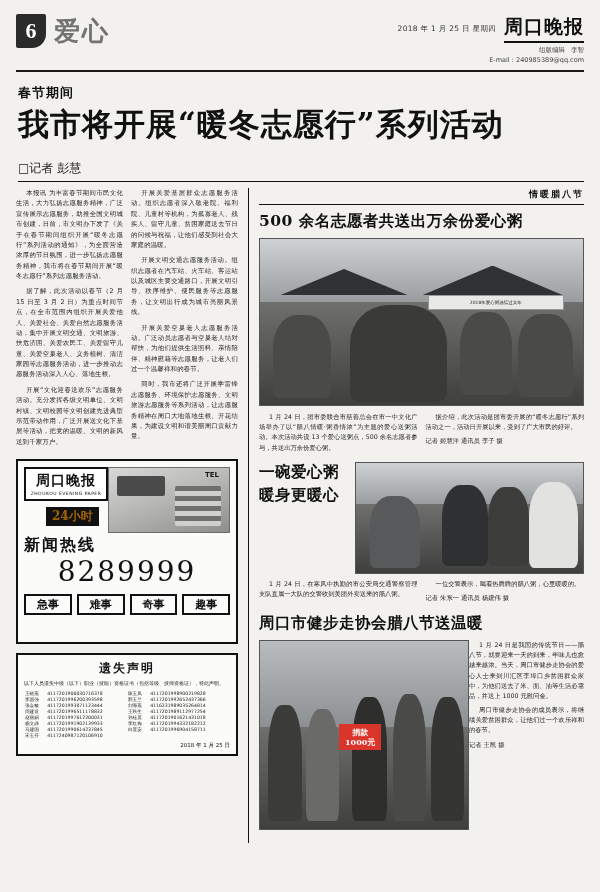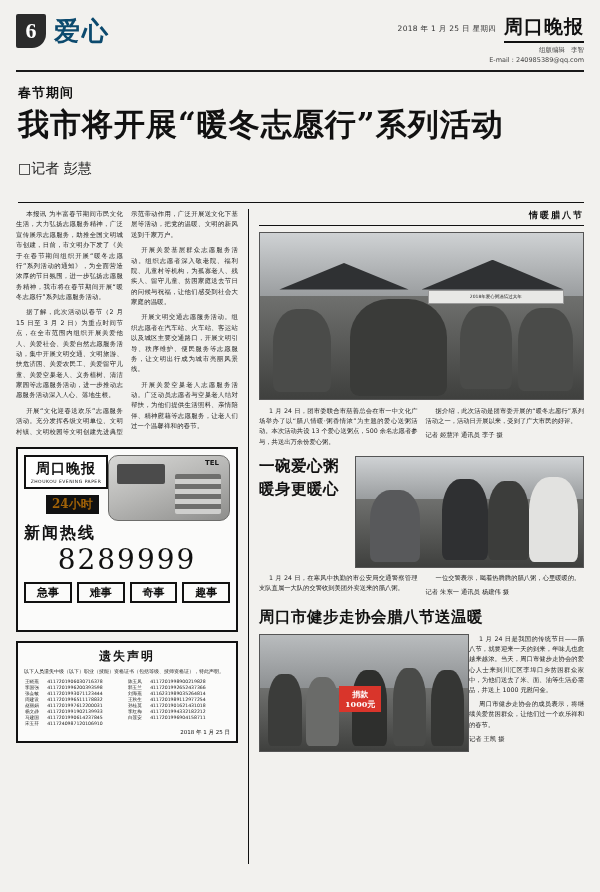--- a/index.html
+++ b/index.html
@@ -30,21 +30,21 @@
     display:flex; align-items:center; justify-content:center;
     border-radius:2px 2px 14px 2px;
     margin-right:8px;
     font-family:"Liberation Serif", serif;
   }
   .section-title {
     font-size:26px; font-weight:bold;
     font-family:"DejaVu Serif", serif;
     letter-spacing:2px;
     line-height:34px;
-    color:#0c4a6e;
+    color:#737373;
   }
   .masthead-right {
     margin-left:auto; text-align:right;
     display:flex; flex-direction:column; align-items:flex-end;
   }
   .masthead-right-top {
     display:flex; align-items:center; gap:8px;
   }
   .dateline { font-size:7.5px; color:#333; letter-spacing:.3px; }
   .paper-logo {
@@ -60,22 +60,22 @@
     font-size:13px; font-weight:bold; margin:12px 0 2px 2px;
     letter-spacing:1px;
   }
   .headline {
     font-size:31px; font-weight:bold;
     font-family:"DejaVu Serif", serif;
     letter-spacing:1px; line-height:1.18;
     margin:4px 0 18px 2px;
   }
   .byline {
-    font-size:14px; color:#222; margin:2px 0 6px 2px;
-    border-bottom:1px solid #111; padding-bottom:24px;
+    font-size:12px; color:#222; margin:2px 0 6px 2px;
+    border-bottom:1px solid #111; padding-bottom:4px;
   }
   
   .body-wrap { display:flex; gap:10px; height:655px; }
   .col-left { width:222px; position:relative; }
   .col-divider { width:1px; background:#111; }
   .col-right { flex:1; position:relative; }
   .text-block {
     font-size:6.4px; line-height:1.62; text-align:justify;
     color:#1d1d1d; letter-spacing:.2px;
     column-count:2; column-gap:8px; column-rule:0;
@@ -90,21 +90,21 @@
   .hotline-top { display:flex; align-items:flex-start; }
   .paper-badge {
     border:2px solid #111; padding:3px 4px; text-align:center;
     background:#fff; width:84px;
   }
   .paper-badge .cn { font-size:14px; font-weight:bold; font-family:"DejaVu Serif", serif; letter-spacing:1px;}
   .paper-badge .en { font-size:4.5px; letter-spacing:.5px; margin-top:1px; }
   .phone-art {
     margin-left:auto; width:130px; height:66px;
     background:linear-gradient(160deg,#d8d8d6 0%,#b9b9b7 45%,#8e8e8c 100%);
-    border:1px solid #6d6d6b; border-radius:10px;
+    border:1px solid #6d6d6b; border-radius:0;
     position:relative; overflow:hidden;
   }
   .phone-art:before{
     content:""; position:absolute; left:8px; top:8px; width:48px; height:20px;
     background:#4b4b4b; border-radius:2px;
   }
   .phone-art:after{
     content:""; position:absolute; right:8px; bottom:6px; width:46px; height:40px;
     background:repeating-linear-gradient(to bottom,#6f6f6d 0 5px,#cfcfcd 5px 10px);
     border-radius:2px;
@@ -209,20 +209,21 @@
 
     <div class="col-left">
 
       <div class="text-block">
         <p>本报讯 为丰富春节期间市民文化生活，大力弘扬志愿服务精神，广泛宣传展示志愿服务，助推全国文明城市创建，日前，市文明办下发了《关于在春节期间组织开展“暖冬志愿行”系列活动的通知》，为全面营造浓厚的节日氛围，进一步弘扬志愿服务精神，我市将在春节期间开展“暖冬志愿行”系列志愿服务活动。</p>
         <p>据了解，此次活动以春节（2 月 15 日至 3 月 2 日）为重点时间节点，在全市范围内组织开展关爱他人、关爱社会、关爱自然志愿服务活动，集中开展文明交通、文明旅游、扶危济困、关爱农民工、关爱留守儿童、关爱空巢老人、义务植树、清洁家园等志愿服务活动，进一步推动志愿服务活动深入人心、落地生根。</p>
         <p>开展“文化迎春送欢乐”志愿服务活动。充分发挥各级文明单位、文明村镇、文明校园等文明创建先进典型示范带动作用，广泛开展送文化下基层等活动，把党的温暖、文明的新风送到千家万户。</p>
         <p>开展关爱基层群众志愿服务活动。组织志愿者深入敬老院、福利院、儿童村等机构，为孤寡老人、残疾人、留守儿童、贫困家庭送去节日的问候与祝福，让他们感受到社会大家庭的温暖。</p>
         <p>开展文明交通志愿服务活动。组织志愿者在汽车站、火车站、客运站以及城区主要交通路口，开展文明引导、秩序维护、便民服务等志愿服务，让文明出行成为城市亮丽风景线。</p>
         <p>开展关爱空巢老人志愿服务活动。广泛动员志愿者与空巢老人结对帮扶，为他们提供生活照料、亲情陪伴、精神慰藉等志愿服务，让老人们过一个温馨祥和的春节。</p>
+        <p>同时，我市还将广泛开展学雷锋志愿服务、环境保护志愿服务、文明旅游志愿服务等系列活动，让志愿服务精神在周口大地落地生根、开花结果，为建设文明和谐美丽周口贡献力量。</p>
       </div>
 
       <div class="hotline-box">
         <div class="hotline-top">
           <div>
             <div class="paper-badge">
               <div class="cn">周口晚报</div>
               <div class="en">ZHOUKOU EVENING PAPER</div>
             </div>
             <div class="hours-tag">24小时</div>
@@ -300,20 +301,21 @@
       </div>
 
     </div>
 
     <div class="col-divider"></div>
 
     <div class="col-right">
 
       <div class="series-tag">情暖腊八节</div>
 
+      <div class="sub-head">500 余名志愿者共送出万余份爱心粥</div>
       <div class="photo" style="width:100%;height:168px;">
         <div class="sky"></div>
         <div class="ground"></div>
         <div class="tent" style="left:6%;top:18%;width:40%;height:16%;clip-path:polygon(0 100%,50% 0,100% 100%);"></div>
         <div class="tent" style="left:50%;top:16%;width:44%;height:18%;clip-path:polygon(0 100%,50% 0,100% 100%);"></div>
         <div class="banner" style="left:52%;top:34%;width:42%;height:9%;">2018年爱心粥温情过大年</div>
         <div class="figure" style="left:28%;top:40%;width:30%;height:58%;background:#3a3b39;"></div>
         <div class="figure" style="left:4%;top:46%;width:18%;height:50%;"></div>
         <div class="figure" style="left:62%;top:44%;width:16%;height:50%;"></div>
         <div class="figure" style="left:80%;top:45%;width:17%;height:50%;"></div>
@@ -339,21 +341,21 @@
         </div>
       </div>
       <div class="caption" style="margin-top:5px;column-count:2;column-gap:8px;">
         <p>1 月 24 日，在寒风中执勤的市公安局交通警察管理支队直属一大队的交警收到美团外卖送来的腊八粥。</p>
         <p>一位交警表示，喝着热腾腾的腊八粥，心里暖暖的。</p>
         <p class="sig">记者 朱东一 通讯员 杨建伟 摄</p>
       </div>
 
       <div class="sub-head" style="margin-top:8px;">周口市健步走协会腊八节送温暖</div>
       <div class="cap-flex" style="margin-top:4px;">
-        <div class="photo" style="width:210px;height:118px;">
+        <div class="photo" style="width:210px;height:190px;">
           <div class="sky" style="height:46%;background:linear-gradient(to bottom,#b9bcbe,#8d9092);"></div>
           <div class="ground" style="height:54%;"></div>
           <div class="figure" style="left:4%;top:34%;width:16%;height:62%;background:#3b3c3a;"></div>
           <div class="figure" style="left:22%;top:36%;width:16%;height:60%;background:#6a6b69;"></div>
           <div class="figure" style="left:44%;top:30%;width:17%;height:66%;background:#2e2f2d;"></div>
           <div class="figure" style="left:64%;top:28%;width:16%;height:68%;background:#4a4b49;"></div>
           <div class="figure" style="left:82%;top:30%;width:16%;height:66%;background:#353634;"></div>
           <div class="donate-stamp" style="left:38%;top:44%;font-size:8px;">
             <div>捐款</div>
             <div>1000元</div>

